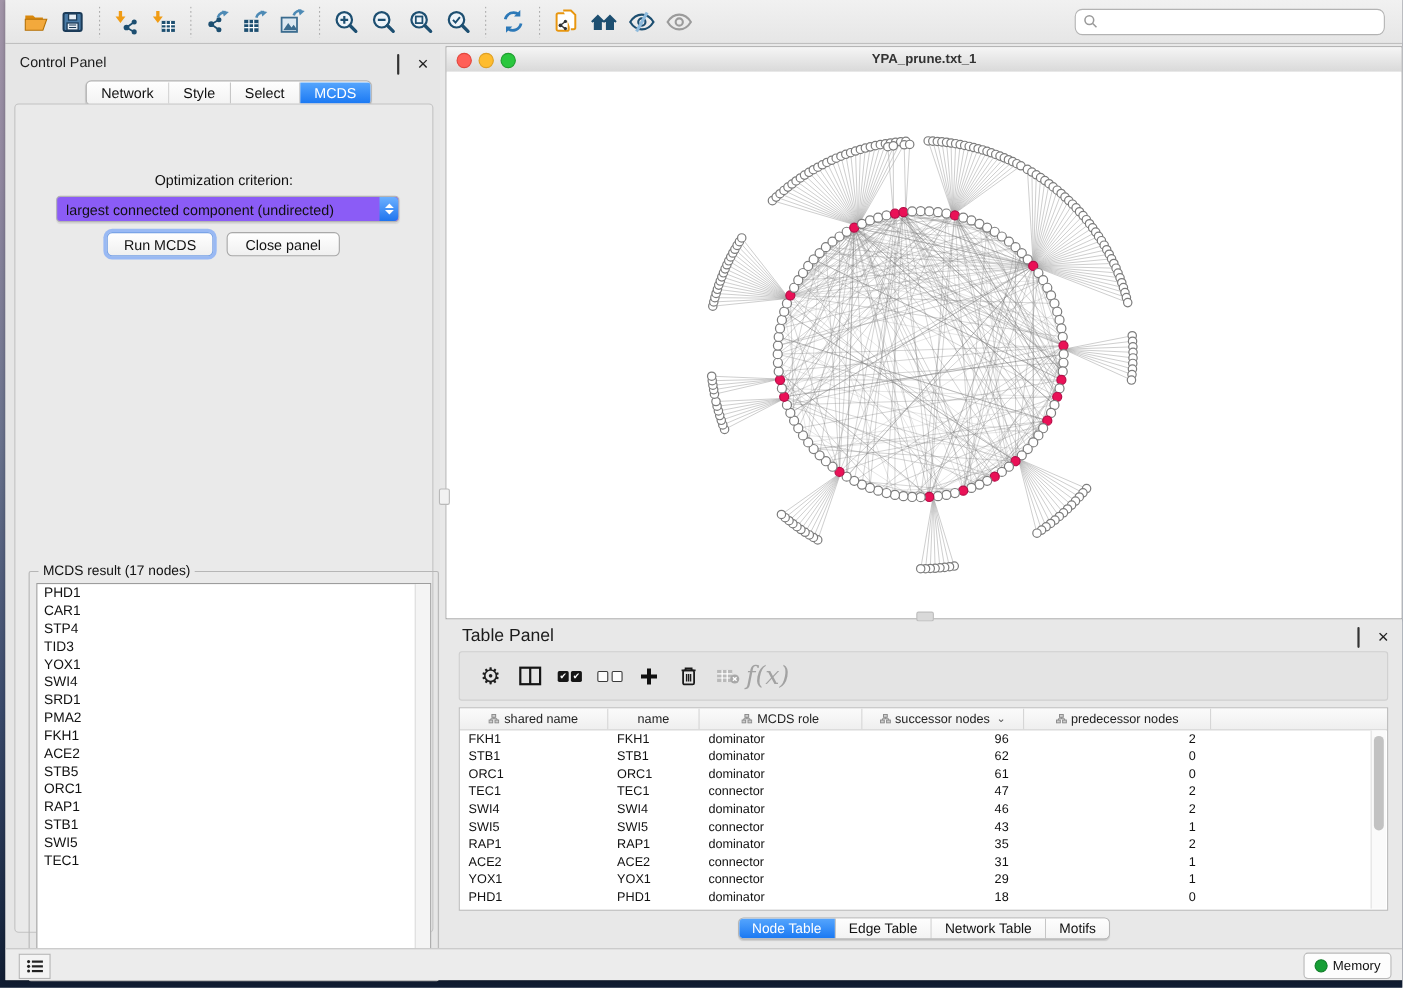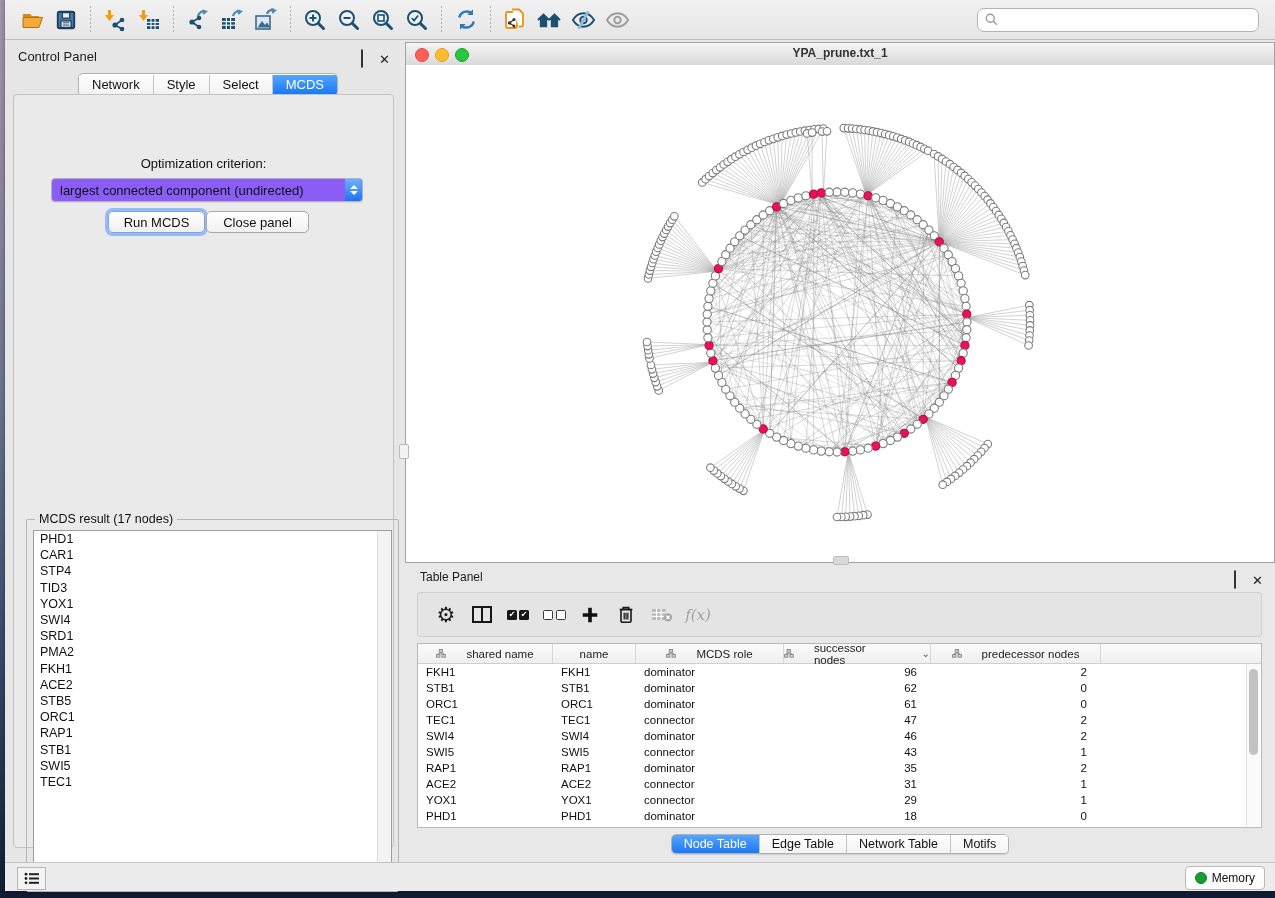--- a/index.html
+++ b/index.html
@@ -27,21 +27,21 @@
   .seg:last-child{border-right:none;}
   .seg-active{background:linear-gradient(#55a5fd,#1b79f3);color:#fff;}
   .cp-content{position:absolute;left:8px;top:54px;width:379px;height:752px;background:#eaeaea;border:1px solid #c2c2c2;border-radius:4px;}
   .opt-label{position:absolute;left:0;right:0;top:61px;text-align:center;font-size:13px;color:#111;}
   .combo{position:absolute;left:37px;top:83px;width:310px;height:22px;background:#8b5cf6;border:1px solid #b4b4b4;border-radius:4px;display:flex;align-items:center;box-shadow:0 1px 1px rgba(0,0,0,.08);}
   .combo-text{flex:1;font-size:13px;color:#111;padding-left:8px;white-space:nowrap;overflow:hidden;}
   .combo-step{width:17px;height:22px;border-radius:0 4px 4px 0;background:linear-gradient(#6cb1ff,#1f74ee);display:flex;flex-direction:column;align-items:center;justify-content:center;gap:2px;}
   .arr-up{width:0;height:0;border-left:4px solid transparent;border-right:4px solid transparent;border-bottom:4px solid #fff;}
   .arr-dn{width:0;height:0;border-left:4px solid transparent;border-right:4px solid transparent;border-top:4px solid #fff;}
   .btn{position:absolute;height:22px;background:linear-gradient(#ffffff,#f0f0f0);border:1px solid #a9a9a9;border-radius:5px;font-size:13px;color:#111;display:flex;align-items:center;justify-content:center;box-sizing:border-box;}
-  .btn-run{left:94px;top:116px;width:97px;box-shadow:0 0 0 3px rgba(85,144,251,.55);border-color:#7aa4e8;}
+  .btn-run{left:83px;top:116px;width:97px;box-shadow:0 0 0 3px rgba(85,144,251,.55);border-color:#7aa4e8;}
   .btn-close{left:192px;top:116px;width:103px;}
   .mcds-box{position:absolute;left:12px;top:424px;width:371px;height:371px;border:1px solid #b6b6b6;border-radius:2px;background:transparent;}
   .mcds-legend{position:absolute;left:8px;top:-8px;background:#eaeaea;padding:0 4px;font-size:12.5px;color:#111;}
   .mcds-list{position:absolute;left:6px;top:10px;right:6px;bottom:7px;background:#fff;border:1px solid #9d9d9d;overflow:hidden;}
   .mcds-scroll{position:absolute;top:0;right:0;bottom:0;width:13px;background:#f4f4f4;border-left:1px solid #dcdcdc;}
   .mcds-item{font-size:12.5px;color:#111;line-height:16.2px;padding-left:6px;}
 
   
   .net-window{position:absolute;left:400px;top:42px;width:870px;height:521px;background:#fff;border:1px solid #a3a3a3;box-sizing:border-box;}
   .net-titlebar{position:absolute;left:0;top:0;right:0;height:22px;background:linear-gradient(#f5f5f5,#d9d9d9);border-bottom:1px solid #b3b3b3;}
@@ -51,31 +51,31 @@
   .tl-green{left:49px;background:#2ac73e;border:1px solid #1f9e2f;}
   .net-title{position:absolute;left:0;right:0;top:3px;text-align:center;font-size:12px;font-weight:bold;color:#333;}
   .net-canvas{position:absolute;left:0;top:22px;width:868px;height:497px;background:#fff;overflow:hidden;}
 
   
   .vgrab{position:absolute;left:394px;top:444px;width:8px;height:13px;background:#f2f2f2;border:1px solid #b9b9b9;border-radius:2px;}
   .hgrab{position:absolute;left:828px;top:556px;width:14px;height:7px;background:#d9d9d9;border:1px solid #bdbdbd;border-radius:2px;}
 
   
   .table-panel{position:absolute;left:400px;top:565px;width:870px;height:297px;background:#e8e8e8;}
-  .tp-title{position:absolute;left:15px;top:5px;font-size:12px;color:#1c1c1c;}
+  .tp-title{position:absolute;left:15px;top:5px;font-size:16px;color:#1c1c1c;}
   .tp-toolbar{position:absolute;left:12px;top:27px;width:845px;height:45px;background:#e4e4e4;border:1px solid #cfcfcf;border-radius:3px;display:flex;align-items:center;padding-left:14px;box-sizing:border-box;gap:8px;}
   .tpbtn{width:28px;height:28px;display:flex;align-items:center;justify-content:center;}
   .gear-glyph{font-size:21px;color:#1e1e1e;font-family:"DejaVu Sans",sans-serif;}
   .cb{width:10px;height:10px;border-radius:1.5px;display:inline-flex;align-items:center;justify-content:center;}
   .cb-on{background:#161616;color:#fff;font-size:8px;}
   .cb-off{border:1.6px solid #3a3a3a;box-sizing:border-box;background:#fdfdfd;}
-  .fx{font-family:"DejaVu Serif",serif;font-style:italic;font-size:15px;color:#a2a2a2;}
+  .fx{font-family:"DejaVu Serif",serif;font-style:italic;font-size:23px;color:#a2a2a2;}
   .tbl{position:absolute;left:12px;top:78px;width:845px;height:185px;background:#fff;border:1px solid #b9b9b9;box-sizing:border-box;overflow:hidden;}
   .tbl-head{display:flex;height:19px;border-bottom:1px solid #cfcfcf;background:linear-gradient(#fbfbfb,#efefef);}
-  .th{display:flex;align-items:center;justify-content:center;gap:20px;font-size:11.5px;color:#222;border-right:1px solid #d6d6d6;box-sizing:border-box;height:19px;}
+  .th{display:flex;align-items:center;justify-content:center;gap:4px;font-size:11.5px;color:#222;border-right:1px solid #d6d6d6;box-sizing:border-box;height:19px;}
   .tbl-body{position:relative;}
   .tr{display:flex;height:16px;align-items:center;}
   .td{font-size:11.5px;color:#111;box-sizing:border-box;padding:0 8px;white-space:nowrap;overflow:hidden;}
   .td.num{text-align:right;padding-right:14px;}
   .tbl-vscroll{position:absolute;top:20px;right:1px;bottom:1px;width:13px;background:#fafafa;border-left:1px solid #e0e0e0;}
   .tbl-thumb{position:absolute;top:5px;left:2px;width:9px;height:86px;background:#c2c2c2;border-radius:5px;}
   .sortv{color:#555;font-size:10px;margin-left:2px;}
   .tp-tabs{position:absolute;left:0;right:0;top:269px;display:flex;justify-content:center;}
   .tp-tabs .seg{font-size:12.5px;padding:2px 12px;}
 

